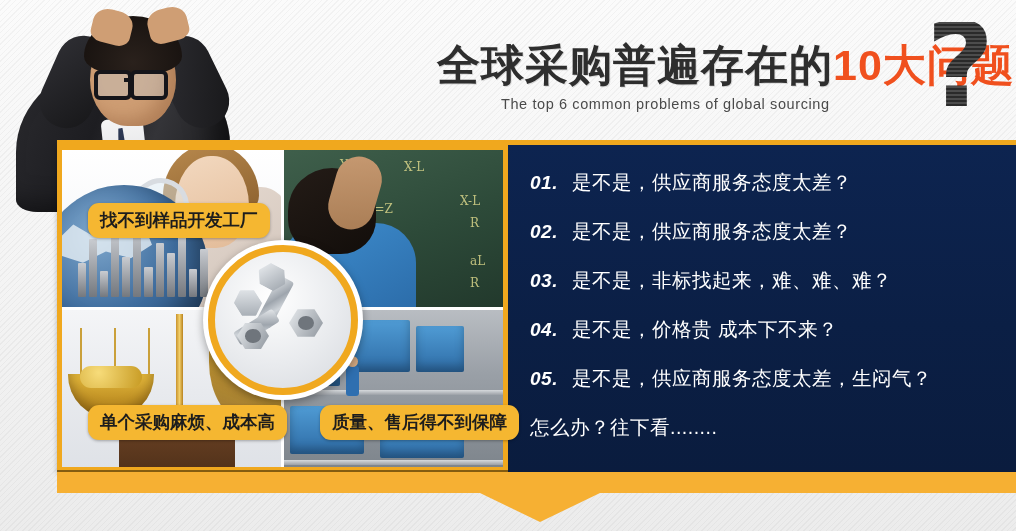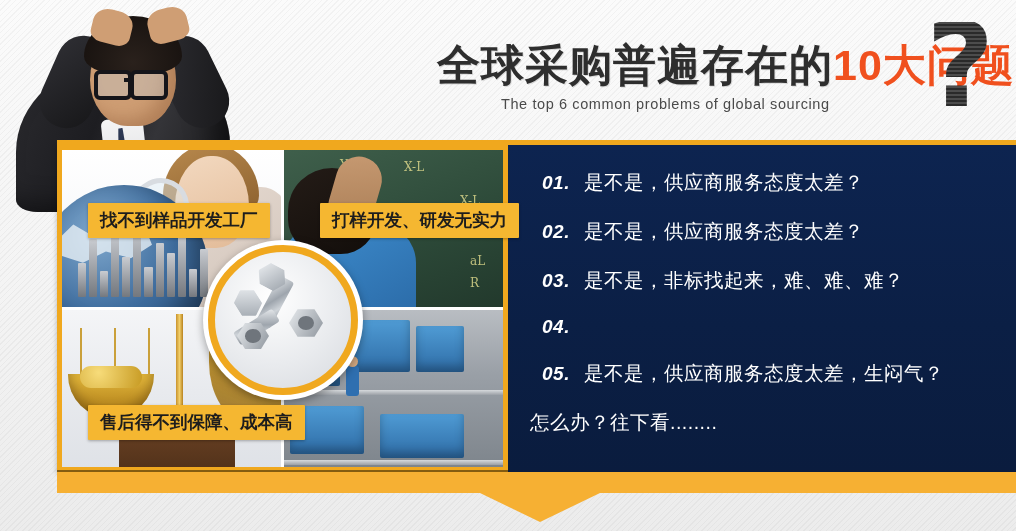--- a/index.html
+++ b/index.html
@@ -197,39 +197,39 @@
   .bolts{position:relative;width:120px;height:120px;}
   .bolt{position:absolute;background:linear-gradient(120deg,#e6e9ec,#9ea5ad 45%,#cfd4d9 70%,#878e96);border-radius:3px;}
   .bolt-head{position:absolute;background:linear-gradient(120deg,#eceff2,#9ba2aa);clip-path:polygon(25% 4%,75% 4%,100% 50%,75% 96%,25% 96%,0 50%);}
   .nut{position:absolute;background:linear-gradient(120deg,#e8ebee,#8e959d);clip-path:polygon(25% 4%,75% 4%,100% 50%,75% 96%,25% 96%,0 50%);}
   .nut:after{content:"";position:absolute;left:26%;top:26%;width:48%;height:48%;border-radius:50%;background:#6f757c;}
 
   
   .cap{
     position:absolute;z-index:8;
     background:#f5b731;color:#1d1d1d;font-weight:bold;font-size:17.5px;
-    padding:5px 12px 6px;border-radius:1px;white-space:nowrap;
+    padding:5px 12px 6px;border-radius:11px;white-space:nowrap;
     box-shadow:0 1px 3px rgba(0,0,0,.3);
   }
   .cap-1{left:88px;top:203px;}
   .cap-2{left:320px;top:203px;}
   .cap-3{left:88px;top:405px;}
   .cap-4{left:320px;top:405px;}
 
   
   .panel{
     position:absolute;left:508px;top:145px;width:508px;height:327px;
     background:linear-gradient(180deg,#0d2450 0%,#0b1f45 55%,#0a1c3e 100%);
     box-sizing:border-box;
   }
   .panel-top-rule{
     position:absolute;left:57px;top:140px;width:959px;height:5px;background:#f0a81e;z-index:9;
   }
   .items{position:absolute;left:22px;top:24px;right:10px;}
-  .item{display:flex;align-items:baseline;margin-bottom:22px;margin-left:12px;}
+  .item{display:flex;align-items:baseline;margin-bottom:22px;}
   .item-num{
     color:#ffffff;font-style:italic;font-weight:bold;font-size:19px;
     width:42px;flex:0 0 42px;letter-spacing:.5px;
   }
   .item-text{color:#ffffff;font-size:19.5px;letter-spacing:.5px;}
   .closing{color:#ffffff;font-size:19.5px;margin-top:4px;letter-spacing:.5px;}
 
   
   .orange-bar{
     position:absolute;left:57px;top:472px;width:959px;height:21px;background:#f6b033;
@@ -348,22 +348,22 @@
         <div class="bolt-head" style="left:34px;top:4px;width:30px;height:26px;transform:rotate(28deg);"></div>
         <div class="bolt" style="left:26px;top:44px;width:15px;height:46px;transform:rotate(58deg);"></div>
         <div class="bolt-head" style="left:10px;top:30px;width:30px;height:26px;transform:rotate(58deg);"></div>
         <div class="nut" style="left:66px;top:48px;width:34px;height:30px;"></div>
         <div class="nut" style="left:14px;top:62px;width:32px;height:28px;"></div>
       </div>
     </div>
   </div>
 
   <div class="cap cap-1">找不到样品开发工厂</div>
-  <div class="cap cap-2">打样开发、研发无实力</div>
-  <div class="cap cap-3">售后得不到保障、成本高</div>
+  <div class="cap cap-3">单个采购麻烦、成本高</div>
+  <div class="cap cap-4">质量、售后得不到保障</div>
 
   <div class="panel">
     <div class="items">
 
       <div class="item">
         <span class="item-num">01.</span>
         <span class="item-text">是不是，供应商服务态度太差？</span>
       </div>
 
       <div class="item">
@@ -371,20 +371,21 @@
         <span class="item-text">是不是，供应商服务态度太差？</span>
       </div>
 
       <div class="item">
         <span class="item-num">03.</span>
         <span class="item-text">是不是，非标找起来，难、难、难？</span>
       </div>
 
       <div class="item">
         <span class="item-num">04.</span>
+        <span class="item-text">是不是，价格贵 成本下不来？</span>
       </div>
 
       <div class="item">
         <span class="item-num">05.</span>
         <span class="item-text">是不是，供应商服务态度太差，生闷气？</span>
       </div>
 
       <div class="closing">怎么办？往下看........</div>
     </div>
   </div>

